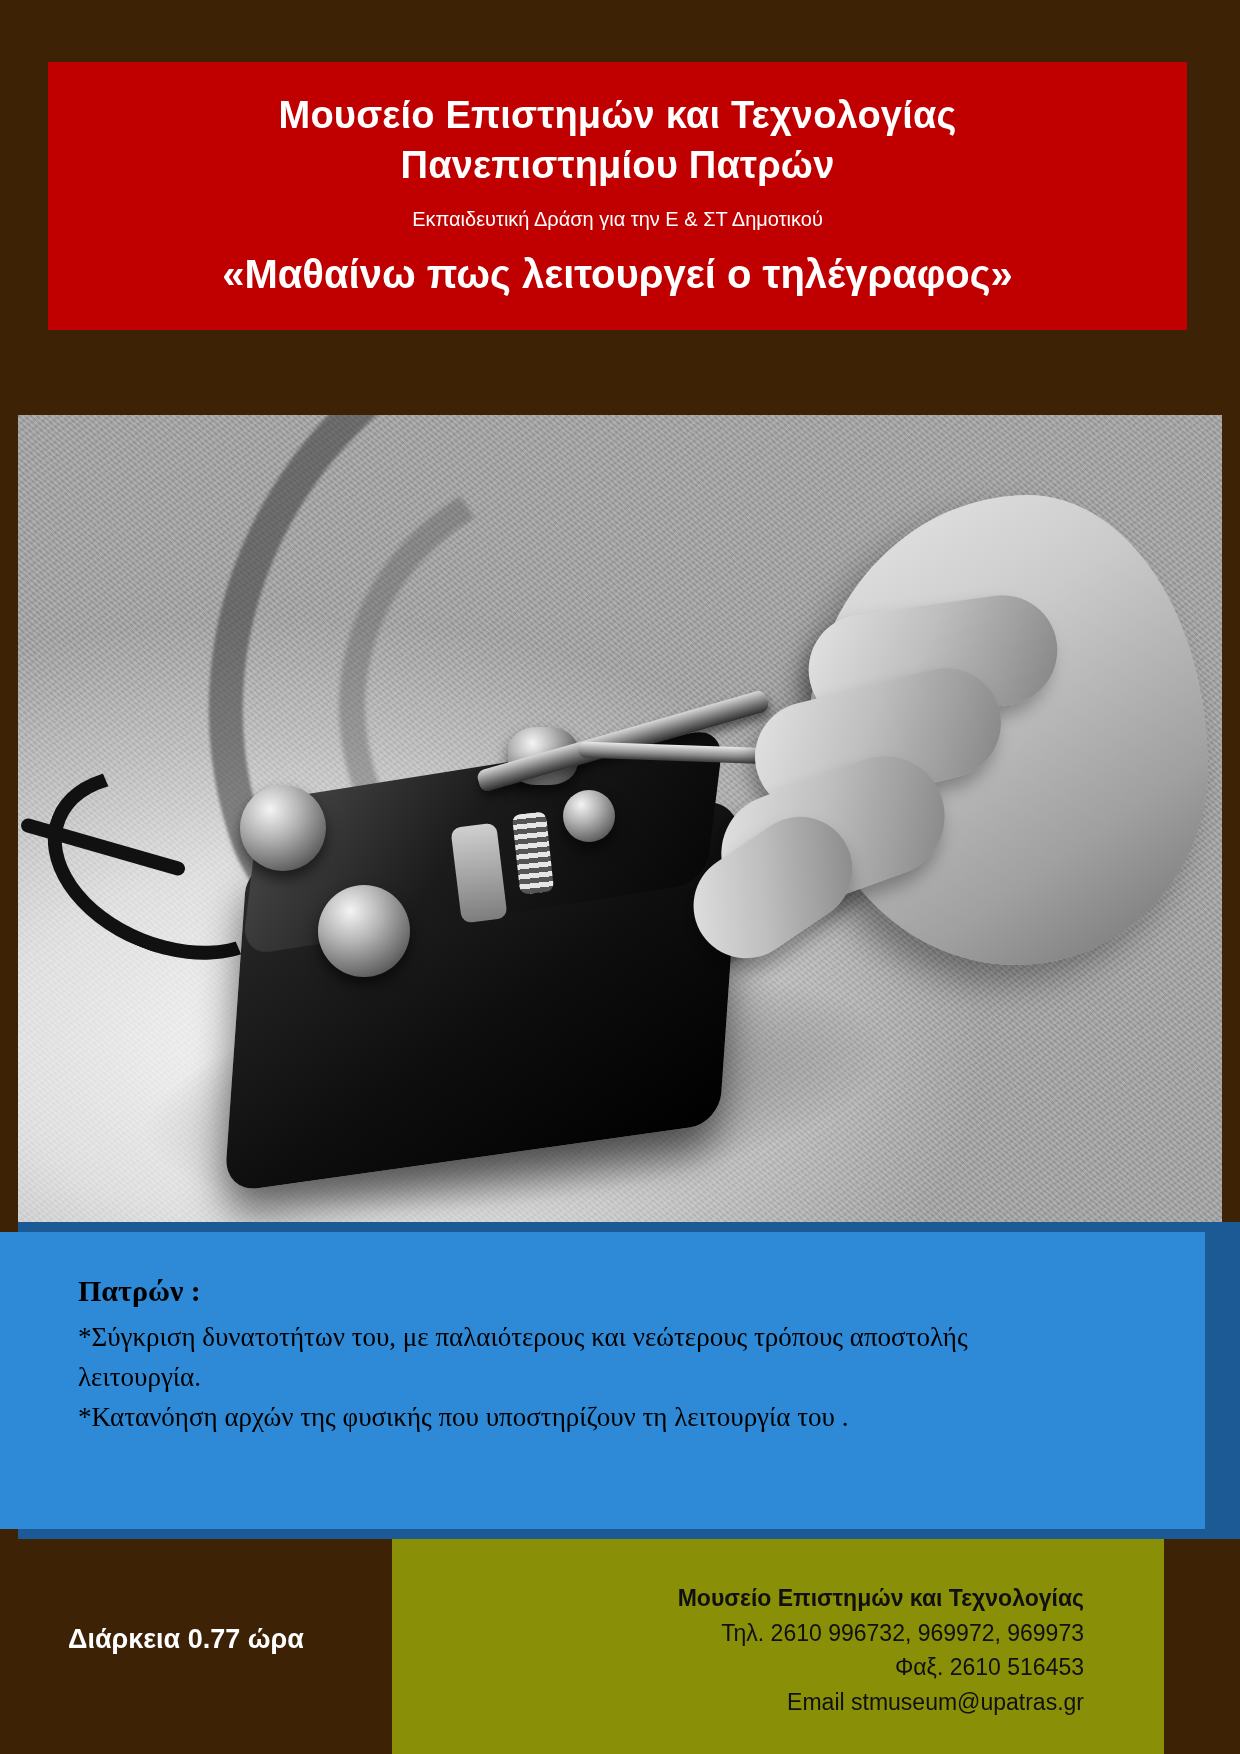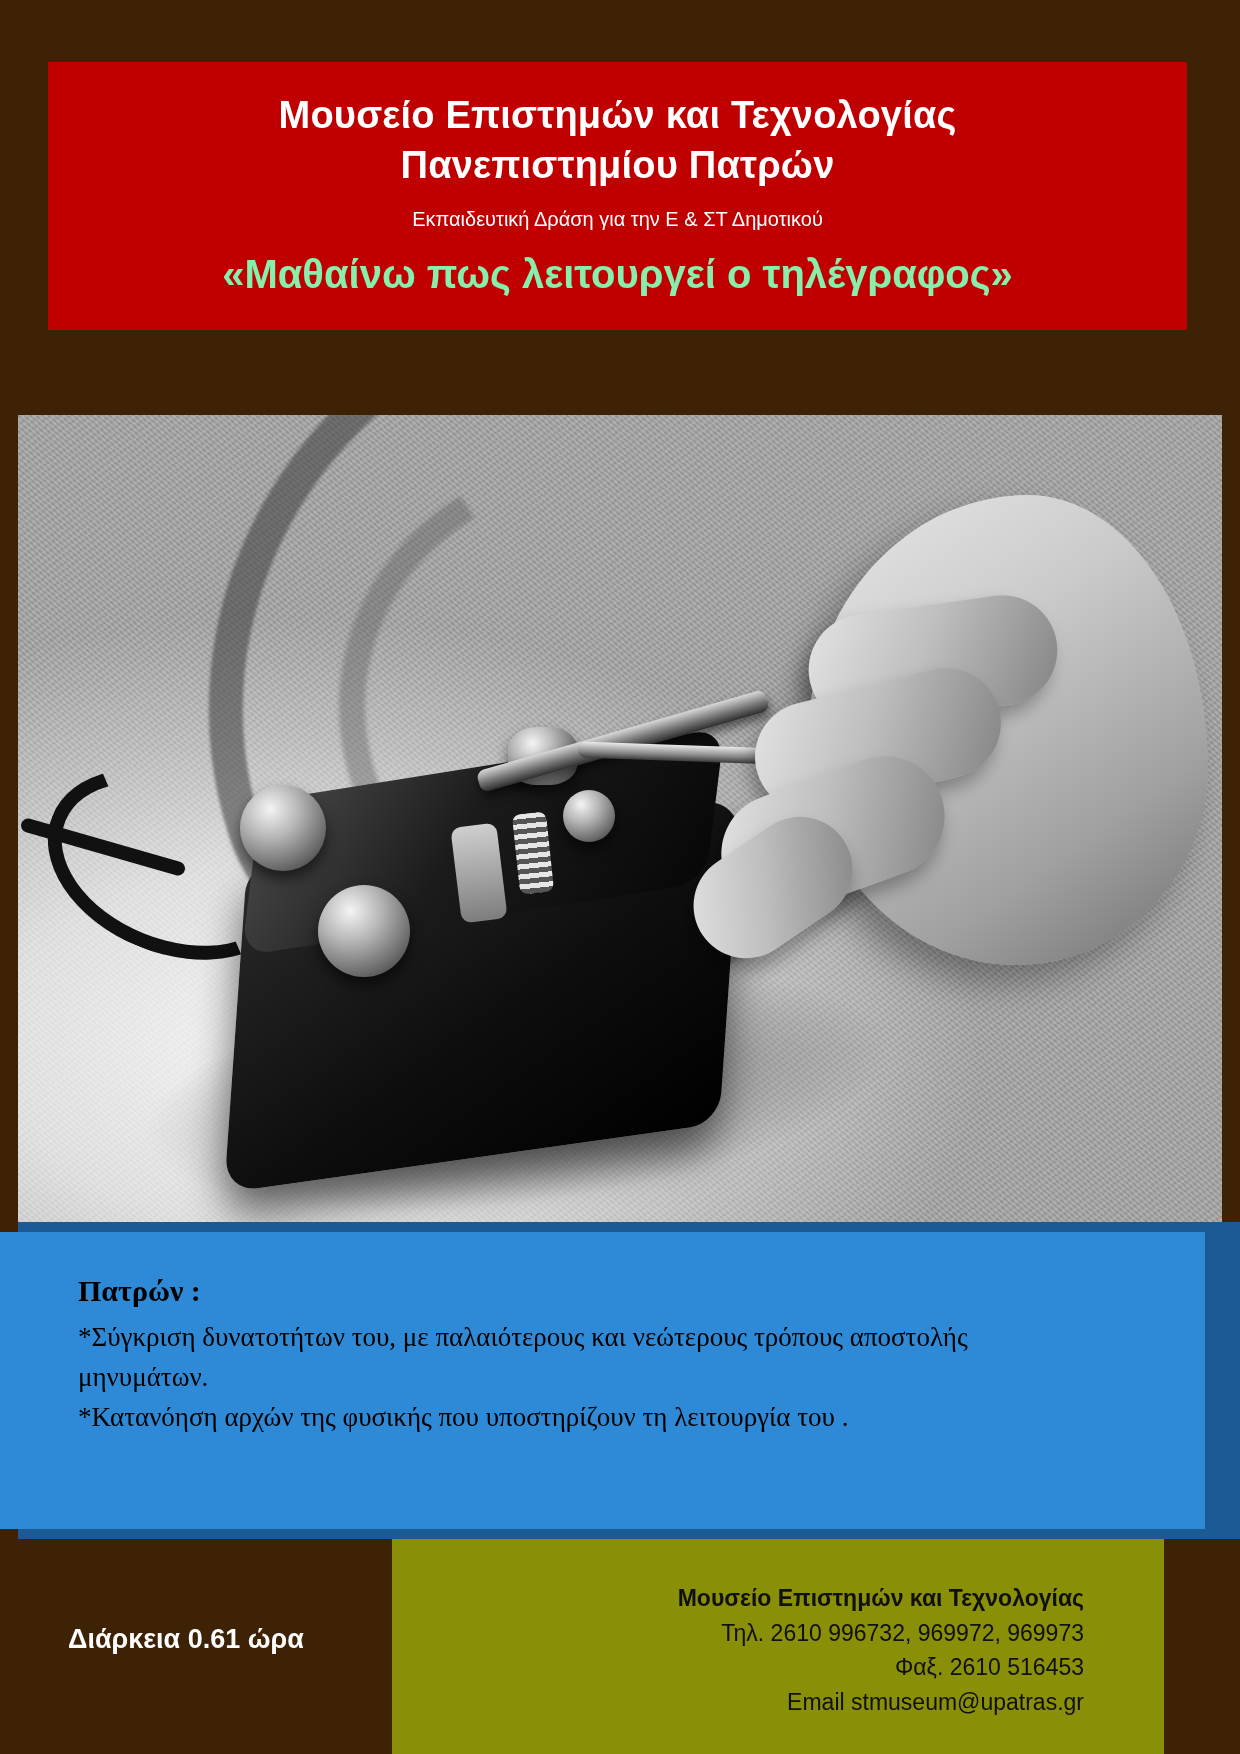--- a/index.html
+++ b/index.html
@@ -43,21 +43,21 @@
   .header-sub {
     margin-top: 16px;
     font-size: 20px;
     font-weight: normal;
     line-height: 1.3;
   }
   .header-quote {
     margin-top: 18px;
     font-size: 40px;
     font-weight: bold;
-    color: #86efac;
+    color: #ffffff;
     line-height: 1.2;
   }
 
   
   .photo-wrap {
     position: absolute;
     left: 18px;
     top: 415px;
     width: 1204px;
     height: 810px;
@@ -364,26 +364,26 @@
       <div class="finger f2"></div>
       <div class="finger f1"></div>
       <div class="finger thumb"></div>
     </div>
   </div>
 
   <div class="blue-shadow"></div>
   <div class="blue-box">
     <div class="goal-title">Πατρών :</div>
     <div class="goal-line">*Σύγκριση δυνατοτήτων του, με παλαιότερους και νεώτερους τρόπους αποστολής</div>
-    <div class="goal-line">μηνυμάτων.</div>
+    <div class="goal-line">λειτουργία.</div>
     <div class="goal-line">*Κατανόηση  αρχών της φυσικής που υποστηρίζουν τη λειτουργία του .</div>
   </div>
 
   <div class="footer-left">
-    <div class="duration">Διάρκεια 0.61 ώρα</div>
+    <div class="duration">Διάρκεια 0.77 ώρα</div>
   </div>
   <div class="footer-mid">
     <div class="fm-title">Μουσείο Επιστημών και Τεχνολογίας</div>
     <div>Τηλ. 2610 996732, 969972, 969973</div>
     <div>Φαξ. 2610 516453</div>
     <div>Email stmuseum@upatras.gr</div>
   </div>
   <div class="footer-right"></div>
 
 </div>

